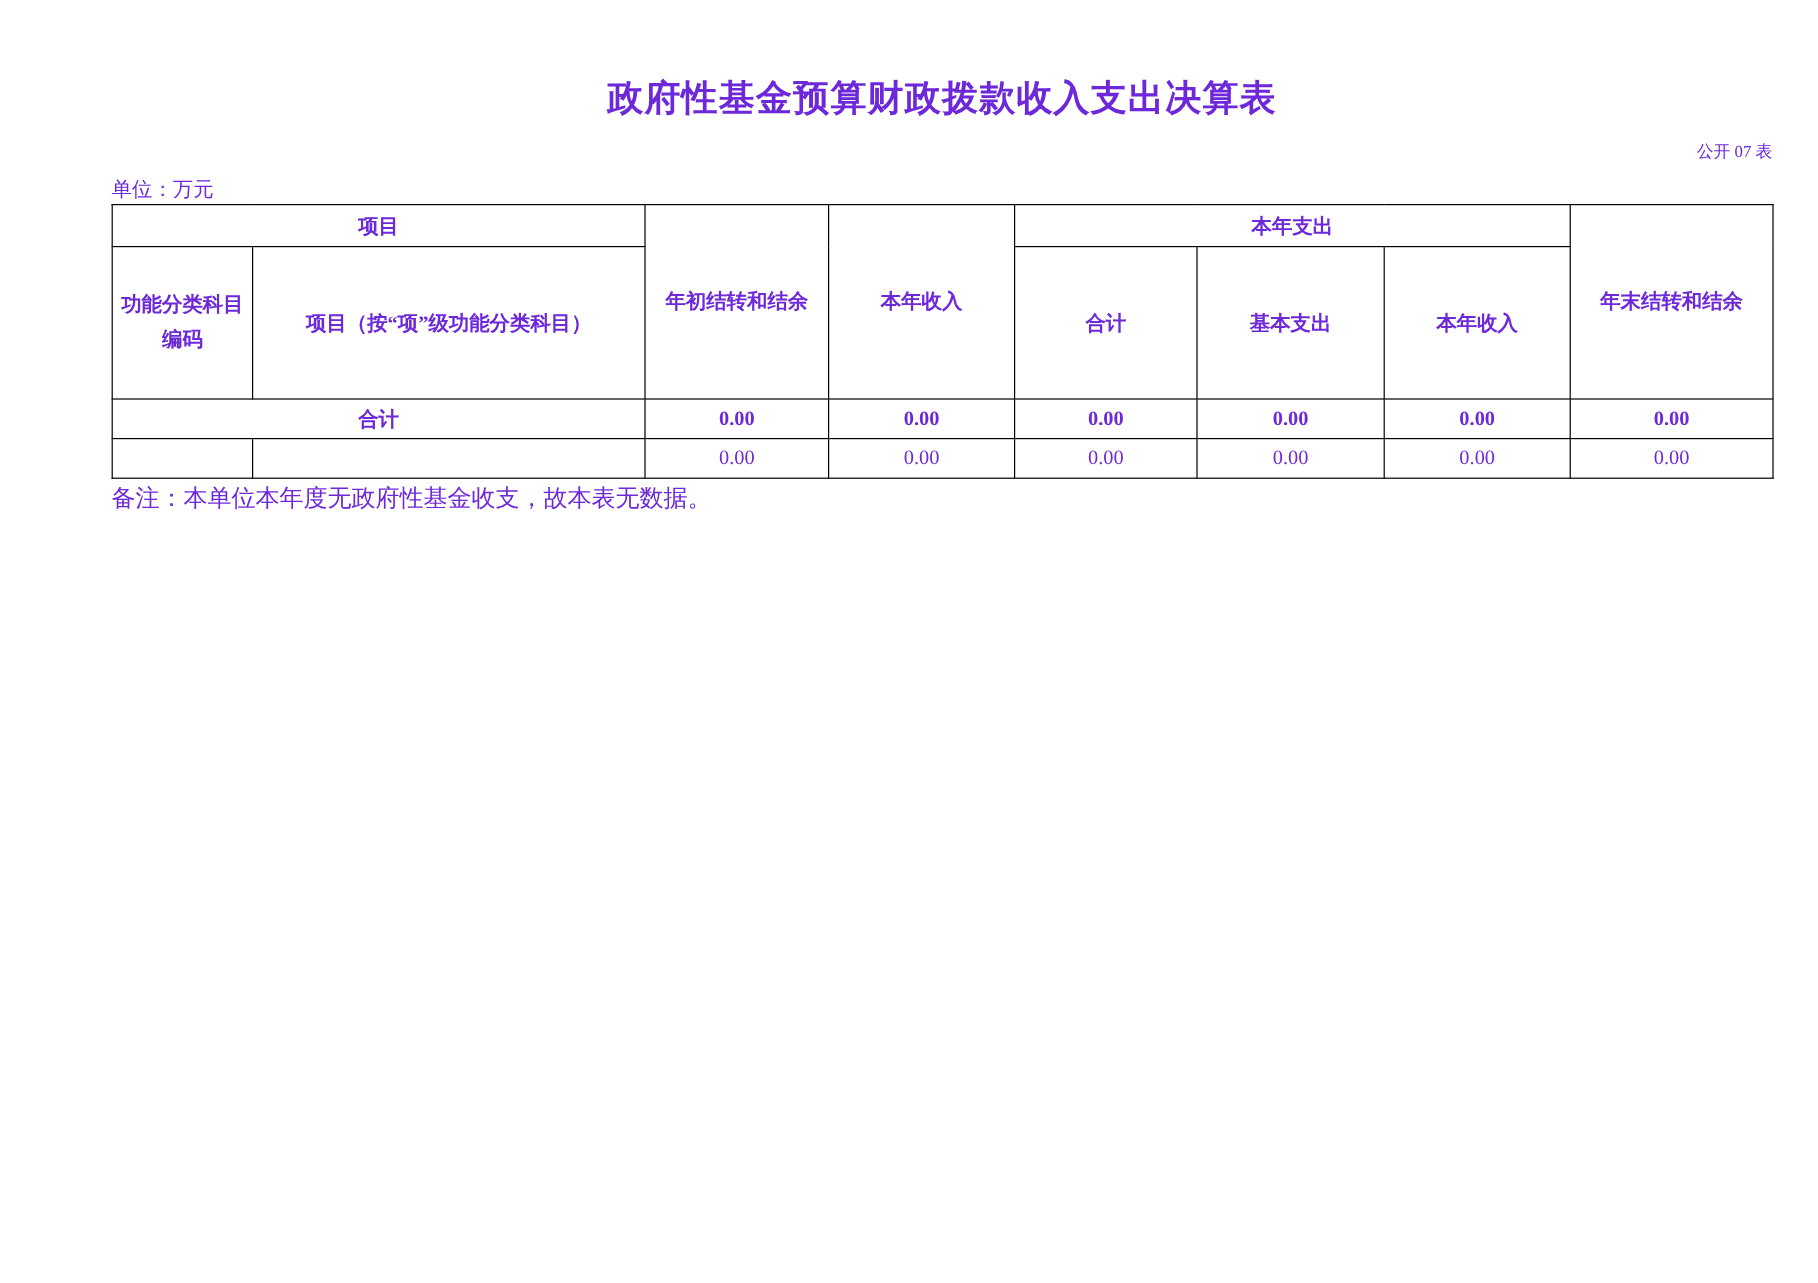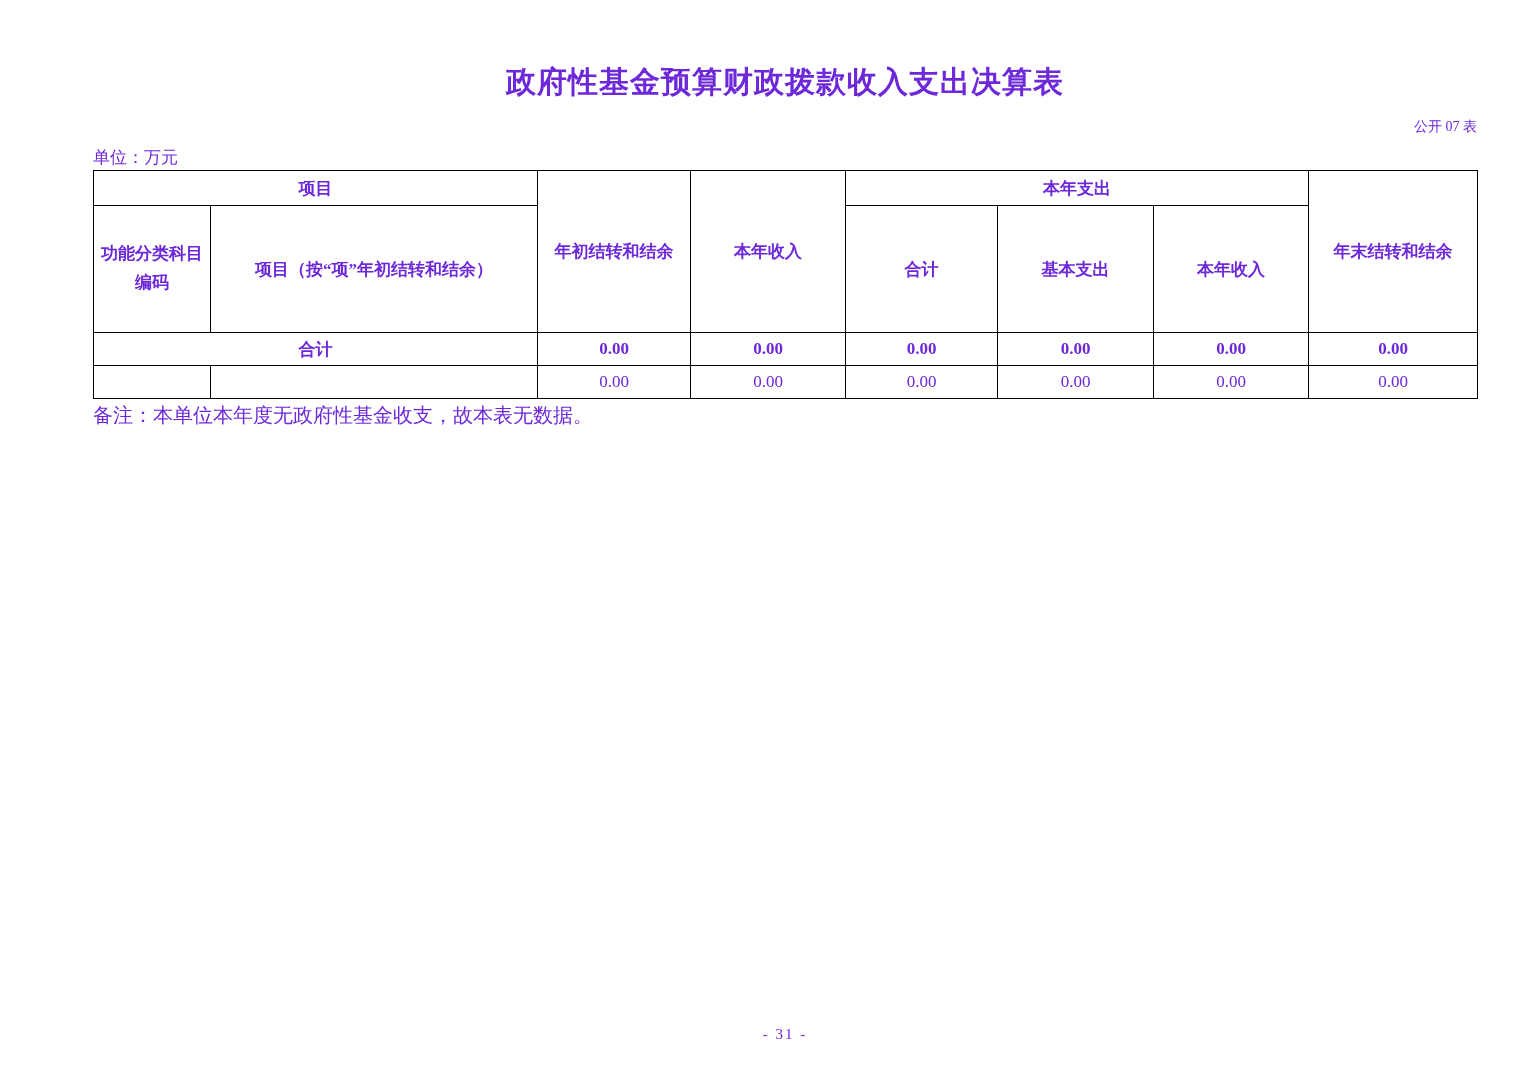--- a/index.html
+++ b/index.html
@@ -111,21 +111,21 @@
       <tr class="h1">
         <td colspan="2">项目</td>
         <td rowspan="2">年初结转和结余</td>
         <td rowspan="2">本年收入</td>
         <td colspan="3">本年支出</td>
         <td rowspan="2">年末结转和结余</td>
       </tr>
       <tr class="h2">
         <td class="pre">功能分类科目
 编码</td>
-        <td>项目（按“项”年初结转和结余）</td>
+        <td>项目（按“项”级功能分类科目）</td>
         <td>合计</td>
         <td>基本支出</td>
         <td>本年收入</td>
       </tr>
       <tr class="r total-row">
         <td colspan="2">合计</td>
         <td class="num">0.00</td>
         <td class="num">0.00</td>
         <td class="num">0.00</td>
         <td class="num">0.00</td>
@@ -140,15 +140,14 @@
         <td class="num">0.00</td>
         <td class="num">0.00</td>
         <td class="num">0.00</td>
         <td class="num">0.00</td>
       </tr>
     </tbody>
   </table>
 
   <div class="note">备注：本单位本年度无政府性基金收支，故本表无数据。</div>
 
-  <div class="page-number">- 31 -</div>
 
 </div>
 
 </body></html>

